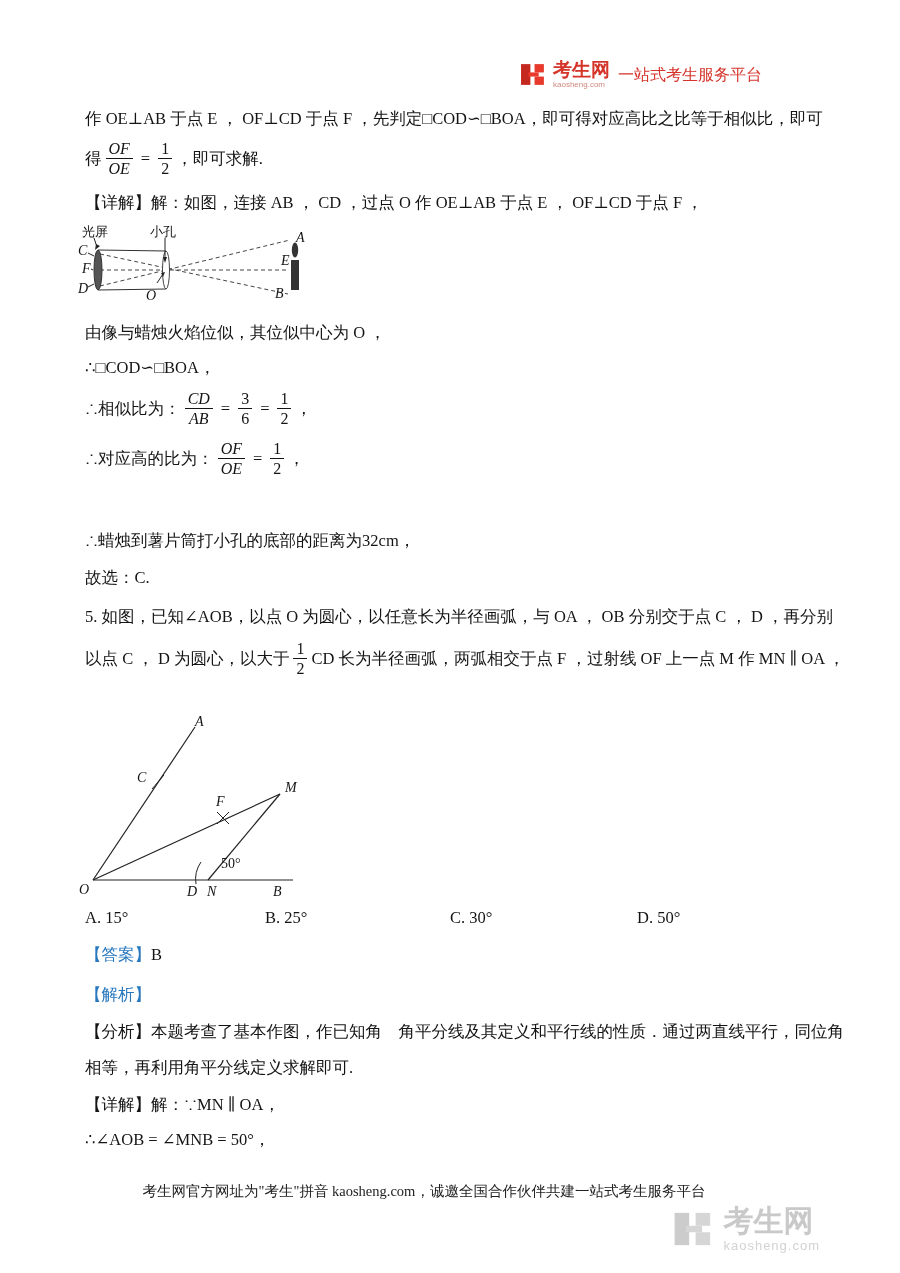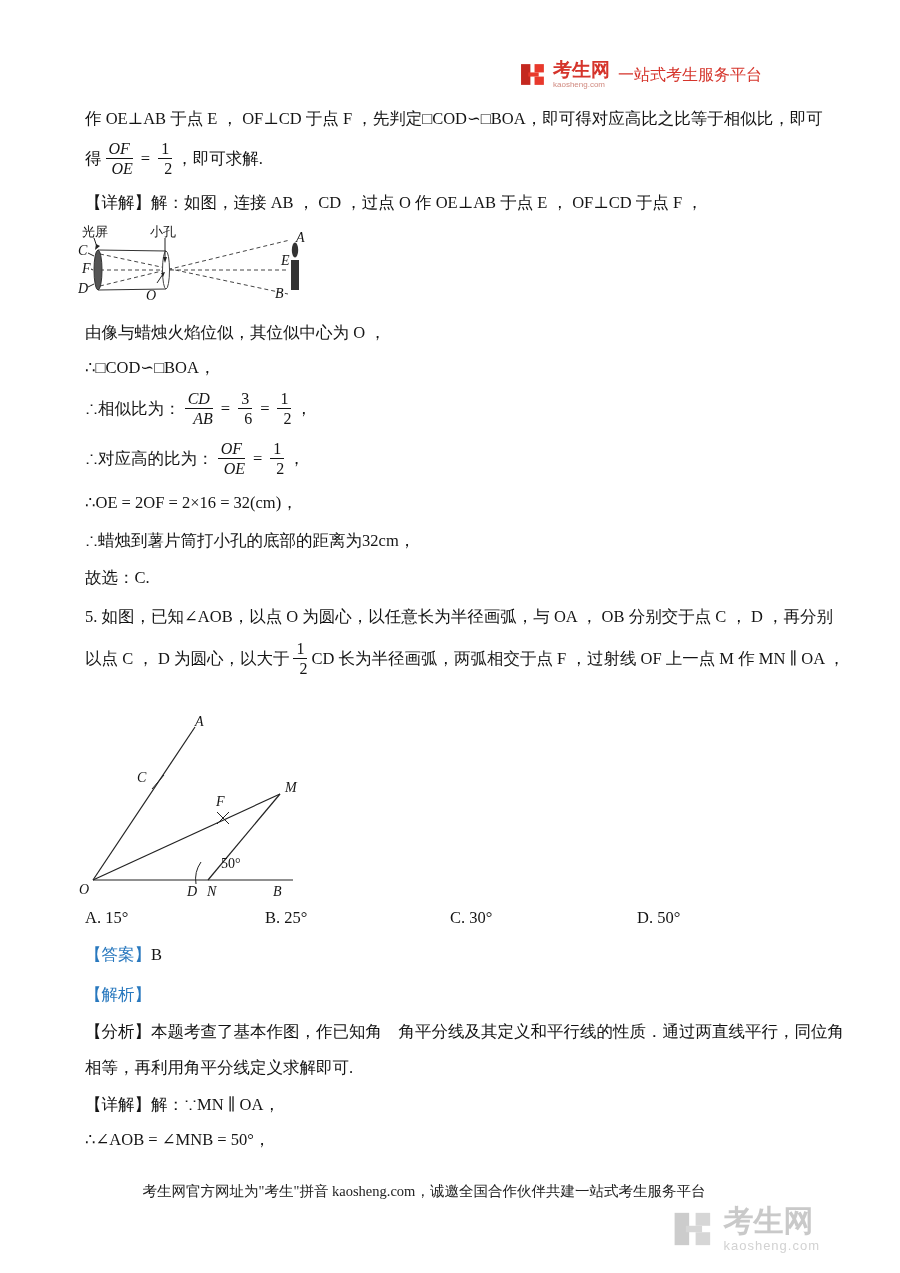--- a/index.html
+++ b/index.html
@@ -1,20 +1,20 @@
 <!DOCTYPE html>
 <html><head>
 <meta charset="utf-8">
 <style>
   html,body{margin:0;padding:0;background:#ffffff;}
   .page{position:relative;width:848px;height:1273px;background:#fff;overflow:hidden;
         font-family:"Liberation Serif","DejaVu Serif",serif;color:#141414;font-size:16.5px;}
   .line{position:absolute;left:85px;white-space:nowrap;}
   .flexline{display:flex;align-items:center;}
-  .frac{display:inline-block;text-align:right;vertical-align:middle;margin:0 4px;line-height:1.08;font-size:16px;}
+  .frac{display:inline-block;text-align:center;vertical-align:middle;margin:0 4px;line-height:1.08;font-size:16px;}
   .frac .top{display:block;border-bottom:1.3px solid #141414;padding:0 3px 1px 3px;}
   .frac .bot{display:block;padding-top:1px;}
   .it{font-style:italic;}
   .eq{margin:0 4px;}
   .blue{color:#2878be;}
   .opt{position:absolute;white-space:nowrap;}
   
   .logo{position:absolute;top:60px;right:86px;display:flex;align-items:center;}
   .logo-col{margin-left:6px;line-height:1;}
   .logo-brand{font-size:19px;font-weight:bold;color:#d5342b;font-family:"Liberation Sans",sans-serif;}
@@ -132,21 +132,20 @@
       <span class="bot">OE</span>
     </span>
     <span class="eq">=</span>
     <span class="frac">
       <span class="top">1</span>
       <span class="bot">2</span>
     </span>
     <span>，</span>
   </div>
 
-  <div class="line" style="top:492px;">∴OE = 2OF = 2×16 = 32(cm)，</div>
   <div class="line" style="top:530px;text-align:center;">∴蜡烛到薯片筒打小孔的底部的距离为32cm，</div>
   <div class="line" style="top:567px;">故选：C.</div>
 
   <div class="line" style="top:606px;">5. 如图，已知∠AOB，以点 O 为圆心，以任意长为半径画弧，与 OA ， OB 分别交于点 C ， D ，再分别</div>
 
   <div class="line flexline" style="top:640px;">
     <span>以点 C ， D 为圆心，以大于</span>
     <span class="frac">
       <span class="top">1</span>
       <span class="bot">2</span>

